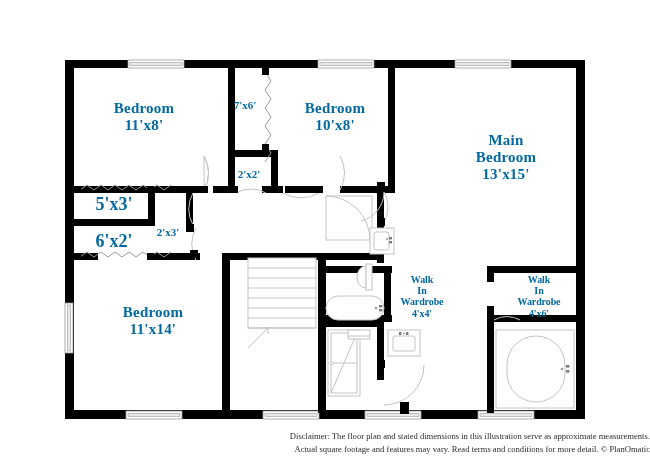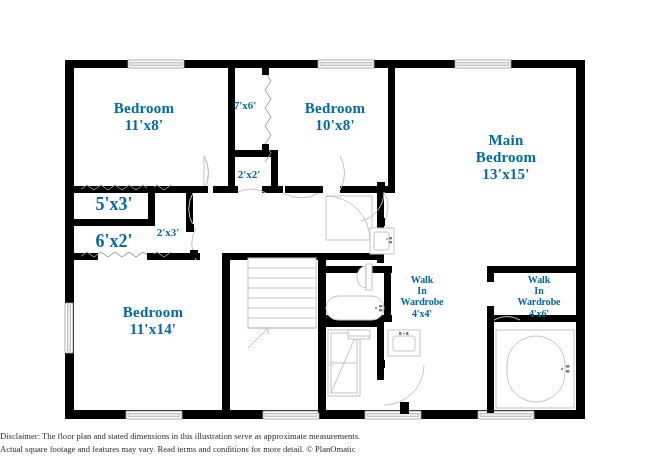--- a/index.html
+++ b/index.html
@@ -43,21 +43,21 @@
   .label-lg { font-size: 15px; letter-spacing: .2px; }
   .label-md { font-size: 18px; }
   .label-sm { font-size: 11px; }
   .label-xs { font-size: 10px; letter-spacing: -.1px; }
 
   #disclaimer {
     position: absolute;
     left: 0;
     top: 430px;
     width: 650px;
-    text-align: left;
+    text-align: right;
     font-family: "Liberation Serif", "DejaVu Serif", serif;
     font-size: 8.6px;
     color: #2b2b2b;
     line-height: 1.55;
   }
   #disclaimer div { white-space: nowrap; }
 </style>
 </head>
 <body>
 

